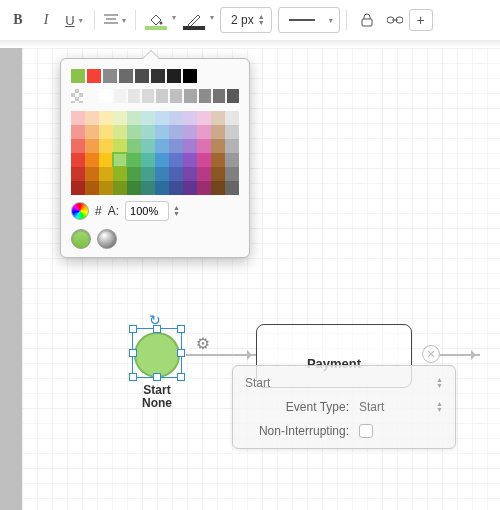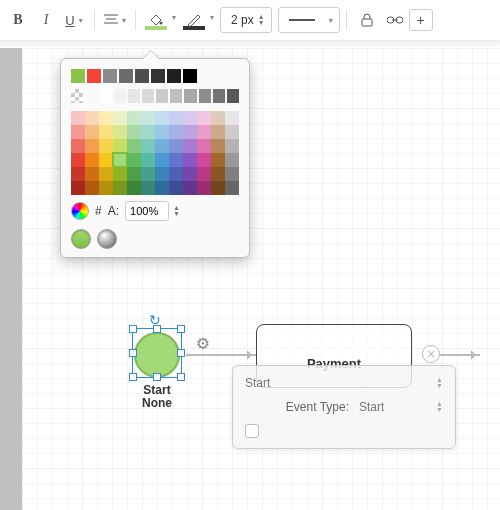--- a/index.html
+++ b/index.html
@@ -308,15 +308,16 @@
     <label>Event Type:</label>
     <div class="psel">
       <span class="val">Start</span>
       <div class="upd">
           <span>▲</span>
           <span>▼</span>
         </div>
     </div>
   </div>
   <div class="prow2" style="margin-bottom:0">
+    <label>Non-Interrupting:</label>
     <div class="chk"></div>
   </div>
 </div>
 
 </body></html>

